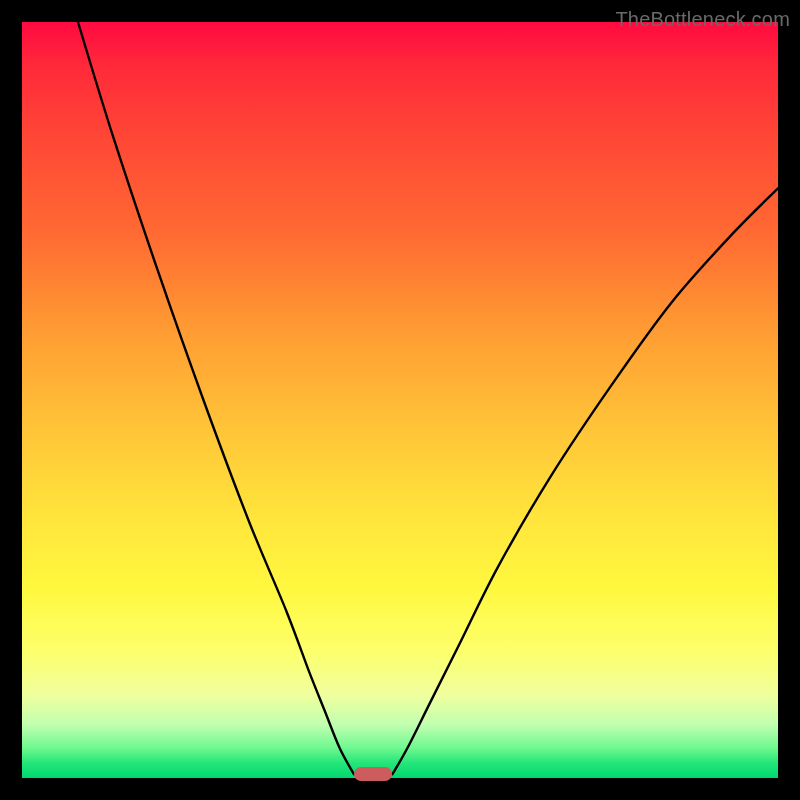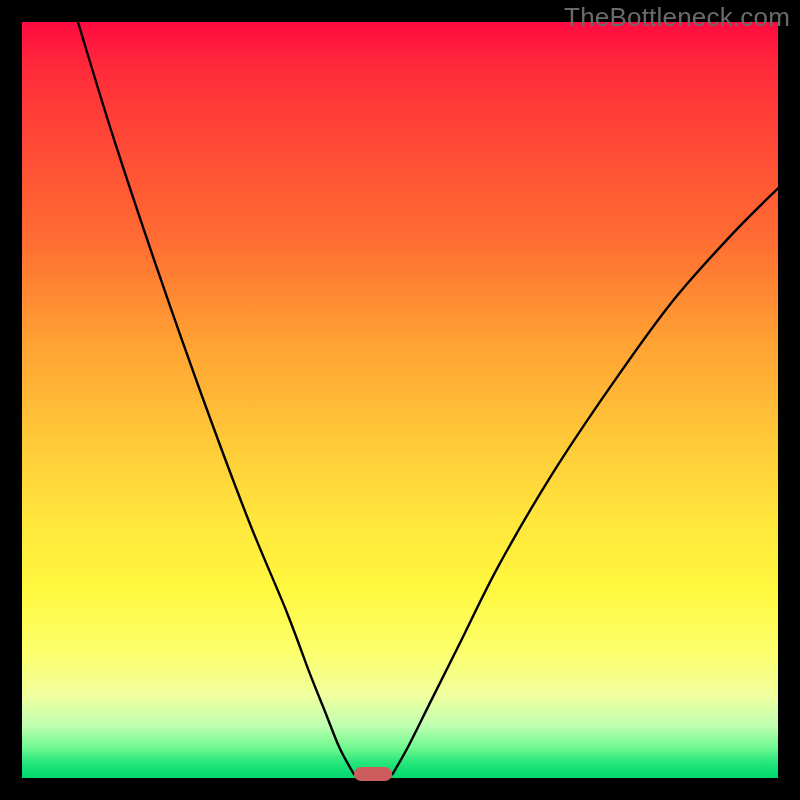--- a/index.html
+++ b/index.html
@@ -36,24 +36,24 @@
       #fdff6a 83%,
       #f0ff9e 89%,
       #c0ffb0 93%,
       #70f890 96%,
       #24e67a 98%,
       #00d86e 100%
     );
   }
   .attribution {
     position: absolute;
-    top: 2px;
+    top: 8px;
     right: 10px;
     color: #6a6a6a;
-    font-size: 26px;
+    font-size: 20px;
     font-weight: 500;
     letter-spacing: 0.2px;
     z-index: 20;
   }
   svg.curve {
     position: absolute;
     left: 0;
     top: 0;
     width: 756px;
     height: 756px;

